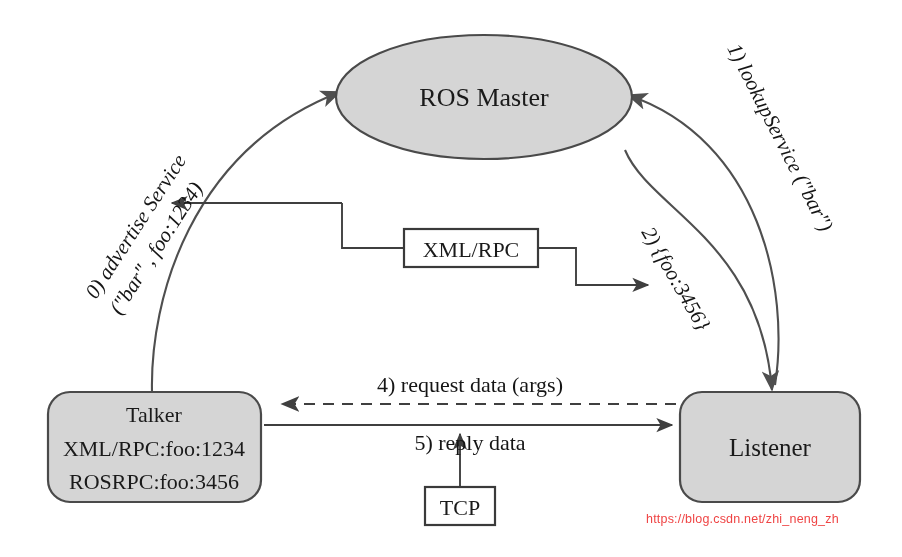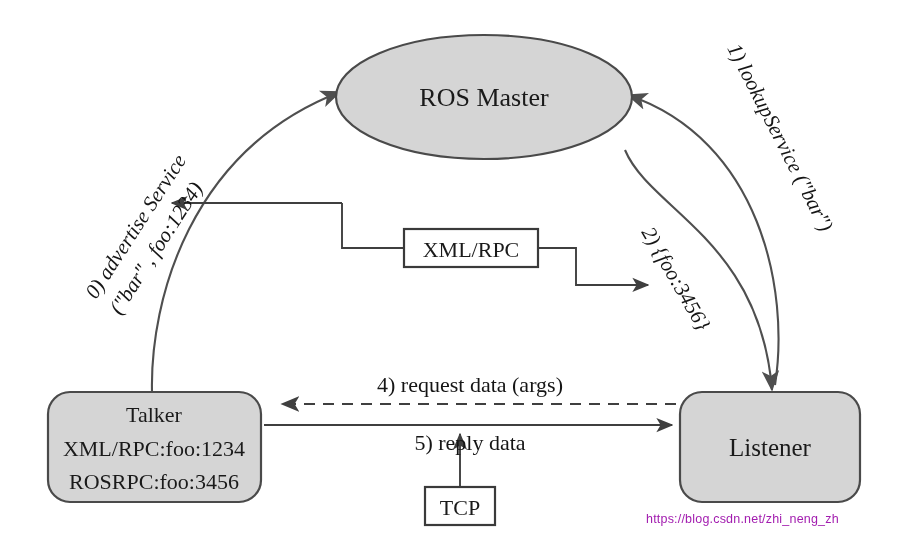--- a/index.html
+++ b/index.html
@@ -57,21 +57,21 @@
     stroke: #3f3f3f;
     stroke-width: 2.1;
     stroke-dasharray: 11 8;
   }
   .watermark {
     position: absolute;
     left: 646px;
     top: 512px;
     font-family: "Liberation Sans", sans-serif;
     font-size: 12.5px;
-    color: #a21caf;
+    color: #ef4444;
     letter-spacing: 0.2px;
     white-space: nowrap;
     user-select: none;
   }
 </style>
 </head>
 <body>
 
 <div id="canvas">
 

